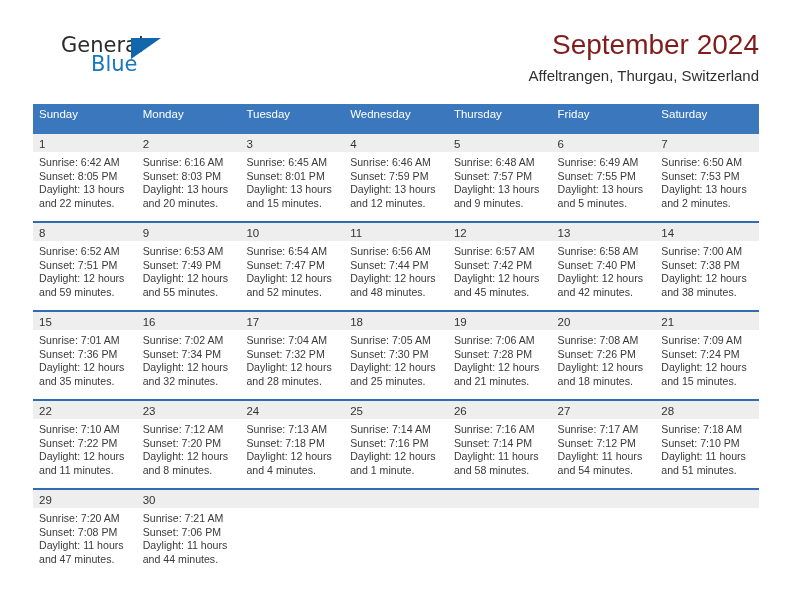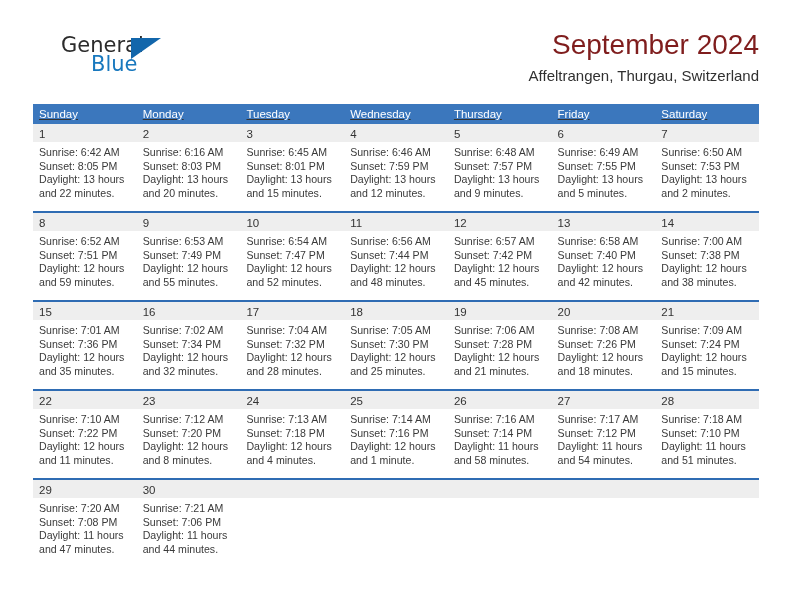--- a/index.html
+++ b/index.html
@@ -92,22 +92,21 @@
   .calendar {
     position: absolute;
     left: 33px;
     top: 104px;
     width: 726px;
   }
   .weekday-row {
     display: flex;
     width: 100%;
     background: #3b77bd;
-    height: 20px;
-    text-decoration: underline;
+    height: 30px;
   }
   .weekday {
     flex: 1 1 0;
     color: #ffffff;
     font-size: 11.5px;
     line-height: 21px;
     padding-left: 6px;
     box-sizing: border-box;
   }
 

